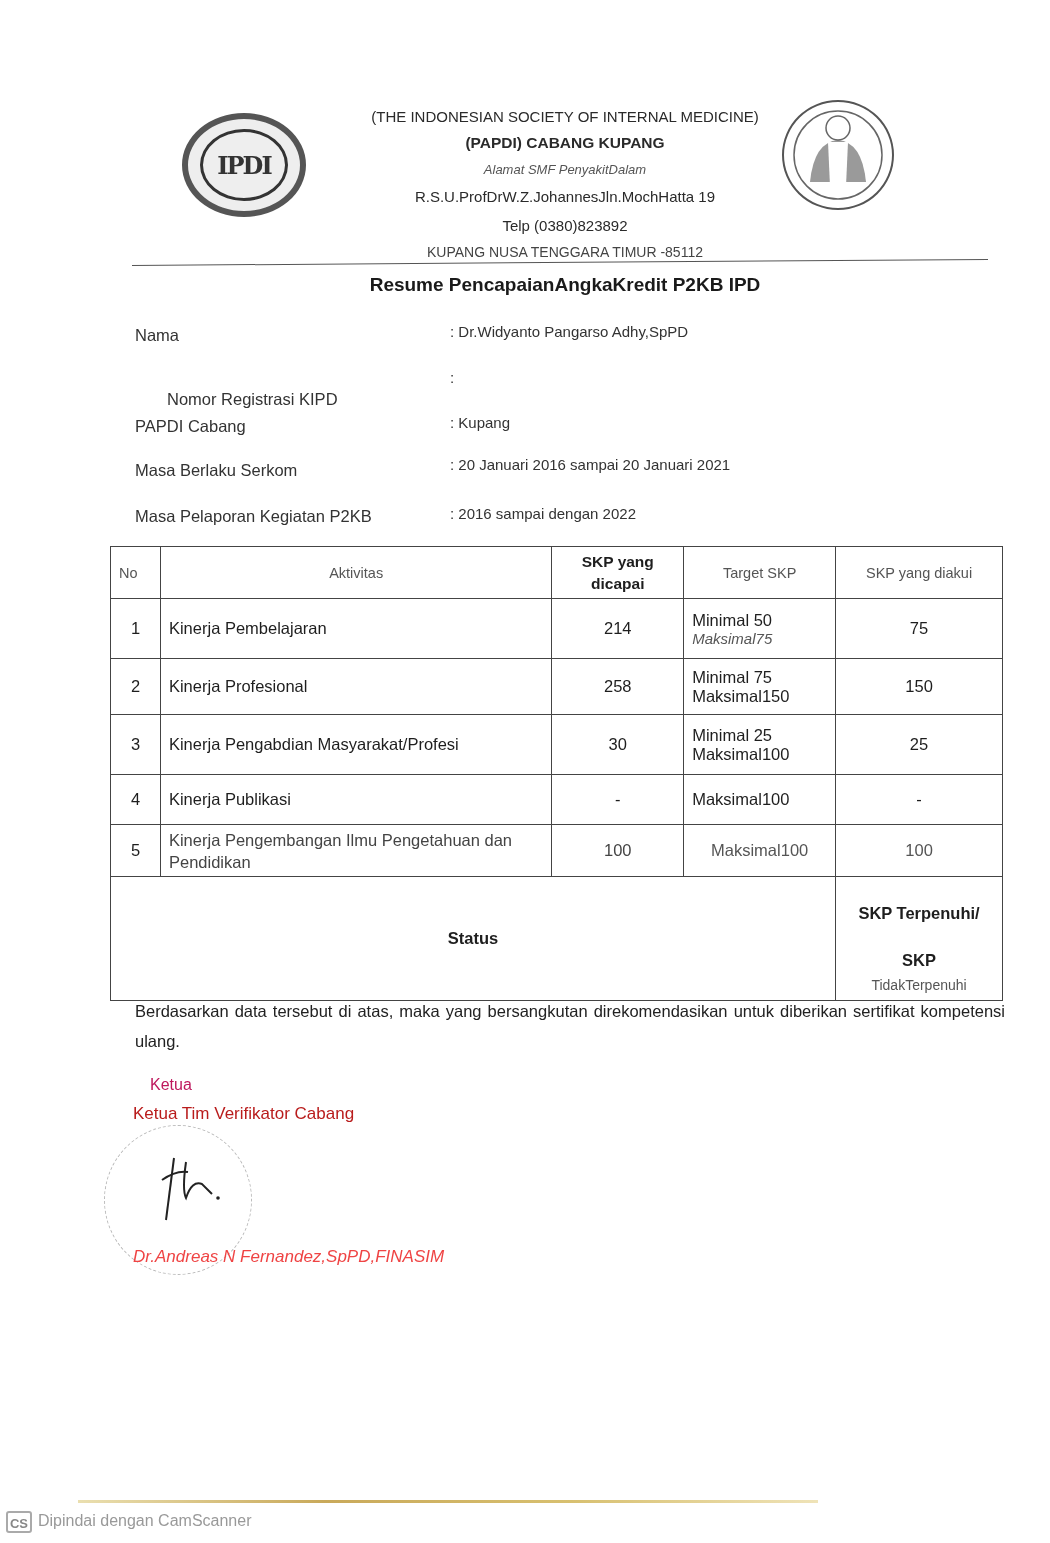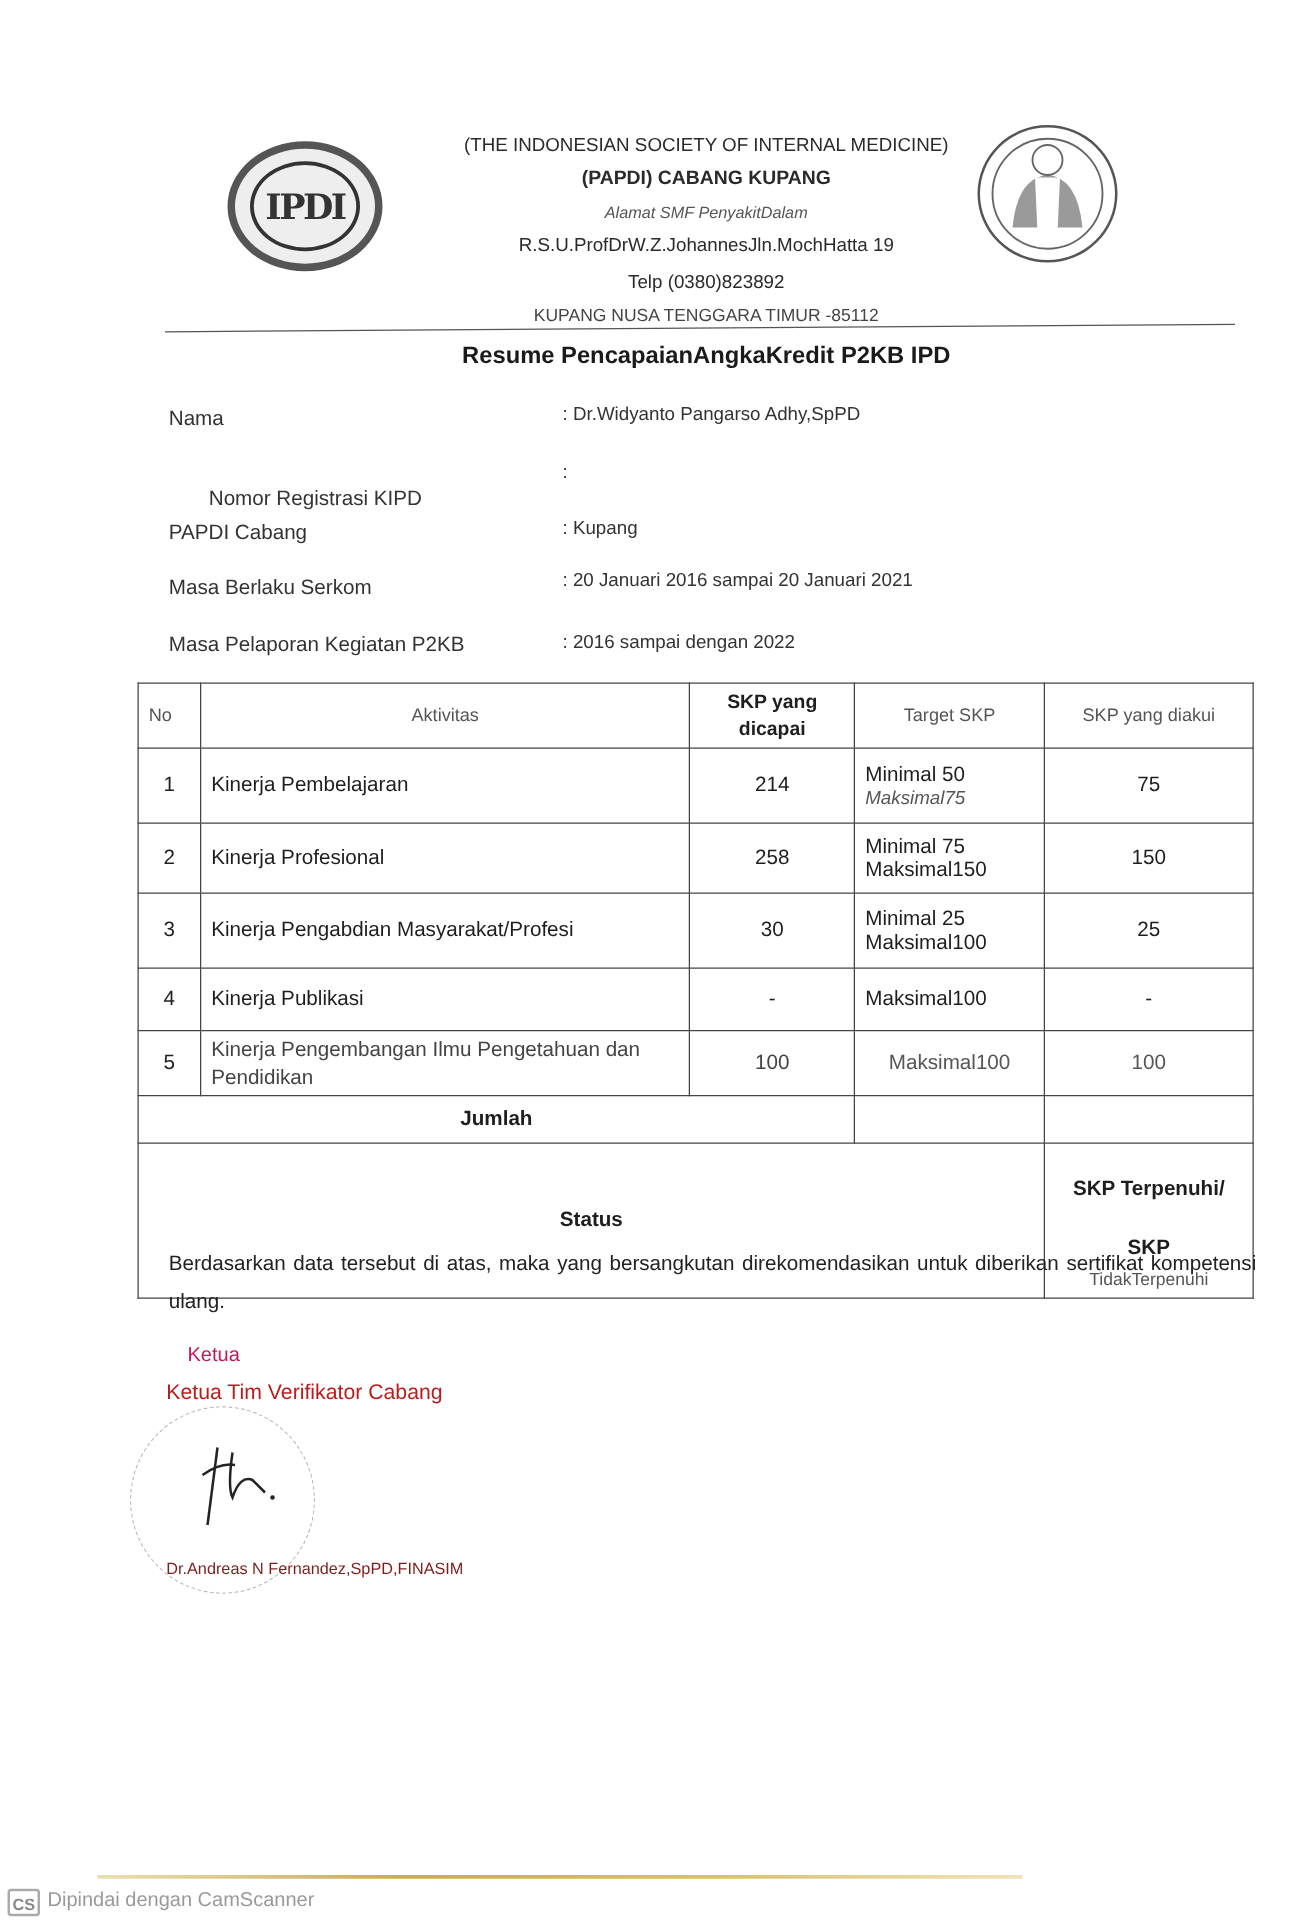--- a/index.html
+++ b/index.html
@@ -4,21 +4,21 @@
 <style>
   html, body { margin:0; padding:0; }
   body { width:1050px; height:1543px; background:#ffffff; position:relative; overflow:hidden;
          font-family:"Liberation Sans", sans-serif; color:#1e1e1e; }
   .abs { position:absolute; }
   .hdr-line { text-align:center; left:300px; width:530px; font-size:15px; color:#2a2a2a; }
   .logo-left { left:182px; top:113px; width:124px; height:104px; border-radius:50%;
                border:6px solid #555; box-sizing:border-box; background:#eee; }
   .logo-left .inner { position:absolute; left:12px; top:10px; right:12px; bottom:10px; border-radius:50%;
                border:3px solid #333; display:flex; align-items:center; justify-content:center;
-               font-family:"DejaVu Serif", serif; font-weight:bold; font-size:28px; color:#333; letter-spacing:-2px; }
+               font-family:"DejaVu Serif", serif; font-weight:bold; font-size:24px; color:#333; letter-spacing:-2px; }
   .logo-right { left:782px; top:100px; width:112px; height:110px; border-radius:50%;
                border:2px solid #555; box-sizing:border-box; background:#fff; }
   .hr { left:132px; width:856px; height:0; border-top:1.5px solid #555; top:262px; transform:rotate(-0.4deg); }
   .title { left:300px; width:530px; top:274px; text-align:center; font-size:19px; font-weight:bold; color:#1a1a1a; }
   .field-label { left:135px; font-size:16.5px; color:#333; }
   .field-value { left:450px; font-size:15px; color:#333; }
   table.main { position:absolute; left:110px; top:546px; width:893px; border-collapse:collapse;
                font-size:16.5px; color:#1e1e1e; }
   table.main td { border:1.5px solid #444; padding:2px 8px; vertical-align:middle; }
   .c { text-align:center; }
@@ -125,25 +125,20 @@
   </tr>
   <tr style="height:52px;">
     <td class="c">5</td>
     <td style="line-height:22px; color:#444;">Kinerja Pengembangan Ilmu Pengetahuan dan Pendidikan</td>
     <td class="c" style="color:#444;">100</td>
     <td class="c" style="color:#555;">
       <div>Maksimal100</div>
     </td>
     <td class="c" style="color:#555;">100</td>
   </tr>
-  <tr style="height:38px;">
-    <td colspan="3" class="c b">Jumlah</td>
-    <td></td>
-    <td></td>
-  </tr>
   <tr style="height:74px;">
     <td colspan="4" class="c b">Status</td>
     <td class="c" style="line-height:25px;">
       <div class="b">SKP Terpenuhi/</div>
       <div class="b">SKP</div>
       <div style="font-size:14px; color:#555;">TidakTerpenuhi</div>
     </td>
   </tr>
 </tbody>
   </table>
@@ -154,17 +149,17 @@
 <div class="abs" style="left:133px; top:1104px; font-size:17px; color:#b91c1c;">Ketua Tim Verifikator Cabang</div>
 <div class="abs sig-stamp"></div>
 <div class="abs" style="left:152px; top:1150px;">
   <svg width="80" height="80" viewBox="0 0 80 80">
     <path d="M22 8 L14 70" stroke="#222" stroke-width="2" fill="none"></path>
     <path d="M10 30 Q24 20 36 22" stroke="#222" stroke-width="2" fill="none"></path>
     <path d="M34 12 Q30 40 34 48 Q40 30 50 34 Q56 40 60 44" stroke="#222" stroke-width="2" fill="none"></path>
     <circle cx="66" cy="48" r="1.8" fill="#222"></circle>
   </svg>
 </div>
-<div class="abs" style="left:133px; top:1247px; font-size:13px; color:#7f1d1d;">Dr.Andreas N Fernandez,SpPD,FINASIM</div>
+<div class="abs" style="left:133px; top:1247px; font-size:17px; color:#ef4444;font-style:italic;">Dr.Andreas N Fernandez,SpPD,FINASIM</div>
 
 <div class="abs footer-line"></div>
 <div class="abs cs-badge">CS</div>
 <div class="abs cs-text">Dipindai dengan CamScanner</div>
 
 </body></html>

